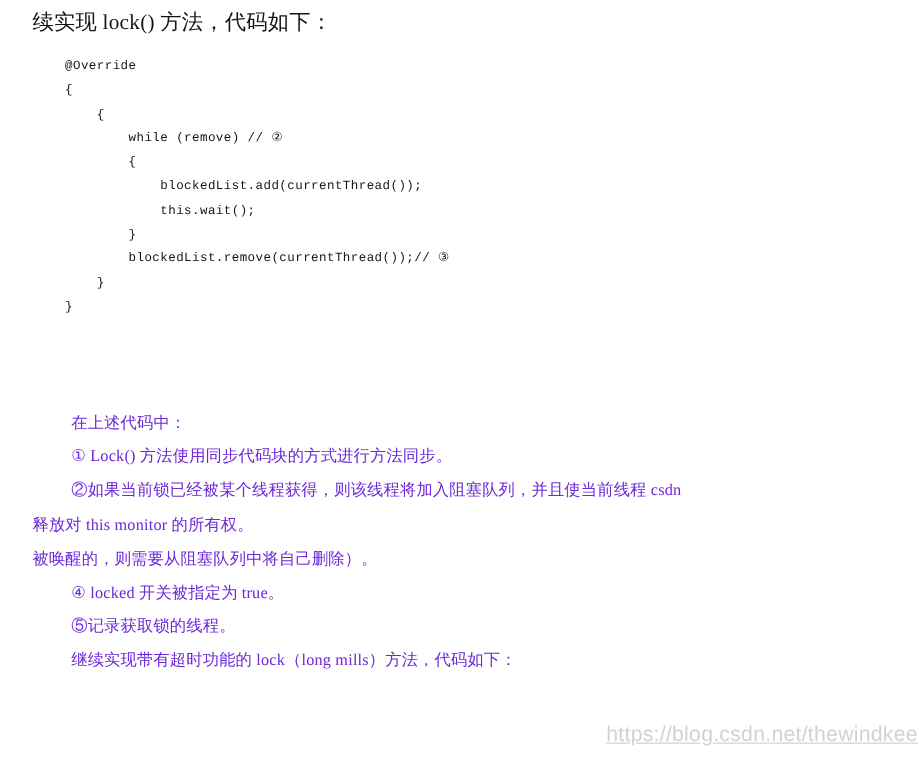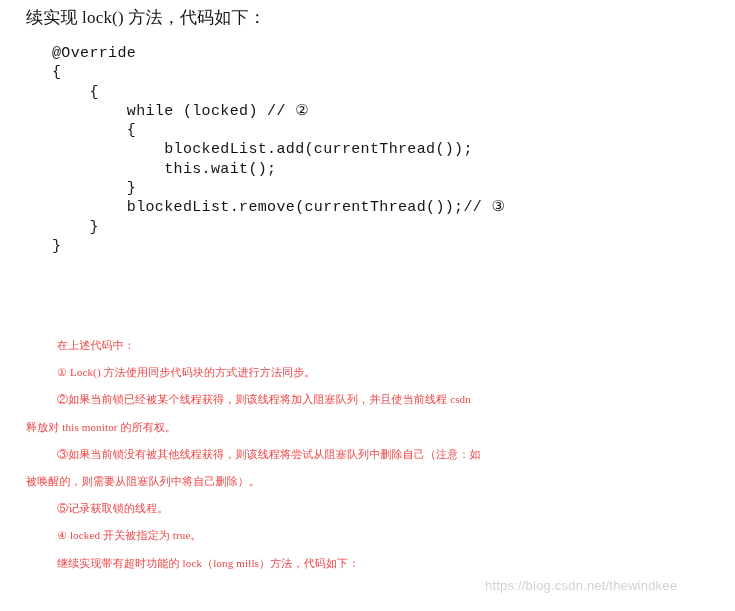--- a/index.html
+++ b/index.html
@@ -34,93 +34,93 @@
     white-space: pre;
     color: #141414;
   }
 
   
   .code-block {
     position: absolute;
     left: 52px;
     top: 44px;
     font-family: "Liberation Mono", "DejaVu Sans Mono", monospace;
-    font-size: 15px;
+    font-size: 10px;
     line-height: 19.3px;
     color: #141414;
     letter-spacing: 0.35px;
   }
   .code-line {
     white-space: pre;
     height: 19.3px;
   }
 
   
   .prose {
     position: absolute;
     left: 26px;
-    top: 332px;
+    top: 324px;
     width: 700px;
-    font-size: 11px;
+    font-size: 13px;
     line-height: 27.2px;
-    color: #ef4444;
+    color: #6d28d9;
   }
   .p-line {
     white-space: pre;
     height: 27.2px;
     letter-spacing: 0.15px;
   }
   .p-line.indent {
     padding-left: 31px;
   }
   .p-line.justify-wide {
     letter-spacing: 0.45px;
   }
 
   
   .watermark {
     position: absolute;
     left: 485px;
     top: 578px;
     font-family: "Liberation Sans", "DejaVu Sans", sans-serif;
-    font-size: 13px;
+    font-size: 17px;
     letter-spacing: 0.2px;
     color: #d2d2d2;
     white-space: pre;
     user-select: none;
+    text-decoration: underline;
   }
 </style>
 </head>
 <body>
 
 <div class="page">
 
   <div class="intro-line">续实现 lock() 方法，代码如下：</div>
 
   <div class="code-block">
     <div class="code-line">@Override</div>
     <div class="code-line">{</div>
     <div class="code-line">    {</div>
-    <div class="code-line">        while (locked) // ②</div>
+    <div class="code-line">        while (remove) // ②</div>
     <div class="code-line">        {</div>
     <div class="code-line">            blockedList.add(currentThread());</div>
     <div class="code-line">            this.wait();</div>
     <div class="code-line">        }</div>
     <div class="code-line">        blockedList.remove(currentThread());// ③</div>
     <div class="code-line">    }</div>
     <div class="code-line">}</div>
   </div>
 
   <div class="prose">
     <div class="p-line indent">在上述代码中：</div>
     <div class="p-line indent">① Lock() 方法使用同步代码块的方式进行方法同步。</div>
     <div class="p-line indent">②如果当前锁已经被某个线程获得，则该线程将加入阻塞队列，并且使当前线程 csdn</div>
     <div class="p-line">释放对 this monitor 的所有权。</div>
-    <div class="p-line indent">③如果当前锁没有被其他线程获得，则该线程将尝试从阻塞队列中删除自己（注意：如</div>
     <div class="p-line">被唤醒的，则需要从阻塞队列中将自己删除）。</div>
+    <div class="p-line indent">④ locked 开关被指定为 true。</div>
     <div class="p-line indent">⑤记录获取锁的线程。</div>
-    <div class="p-line indent">④ locked 开关被指定为 true。</div>
     <div class="p-line indent">继续实现带有超时功能的 lock（long mills）方法，代码如下：</div>
   </div>
 
   <div class="watermark">https://blog.csdn.net/thewindkee</div>
 
 </div>
 
 </body></html>

